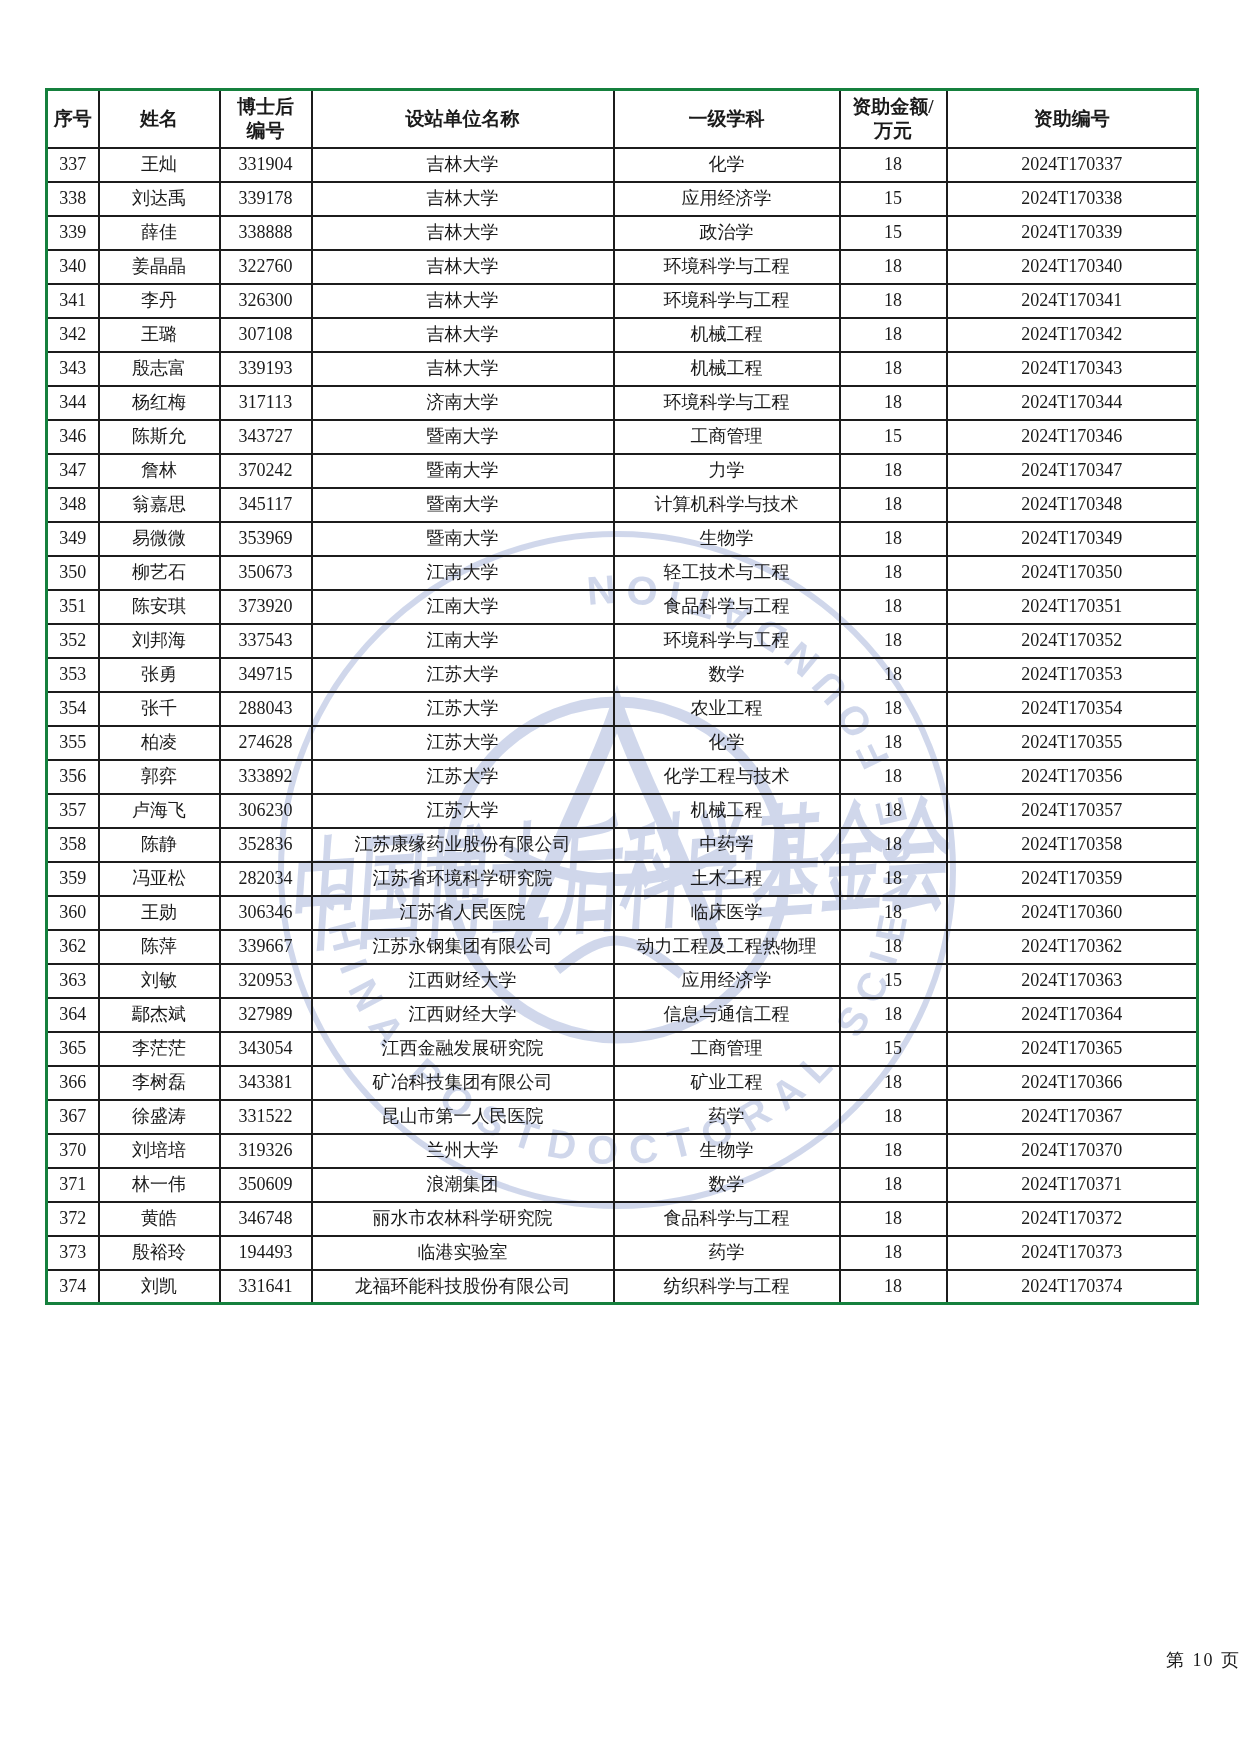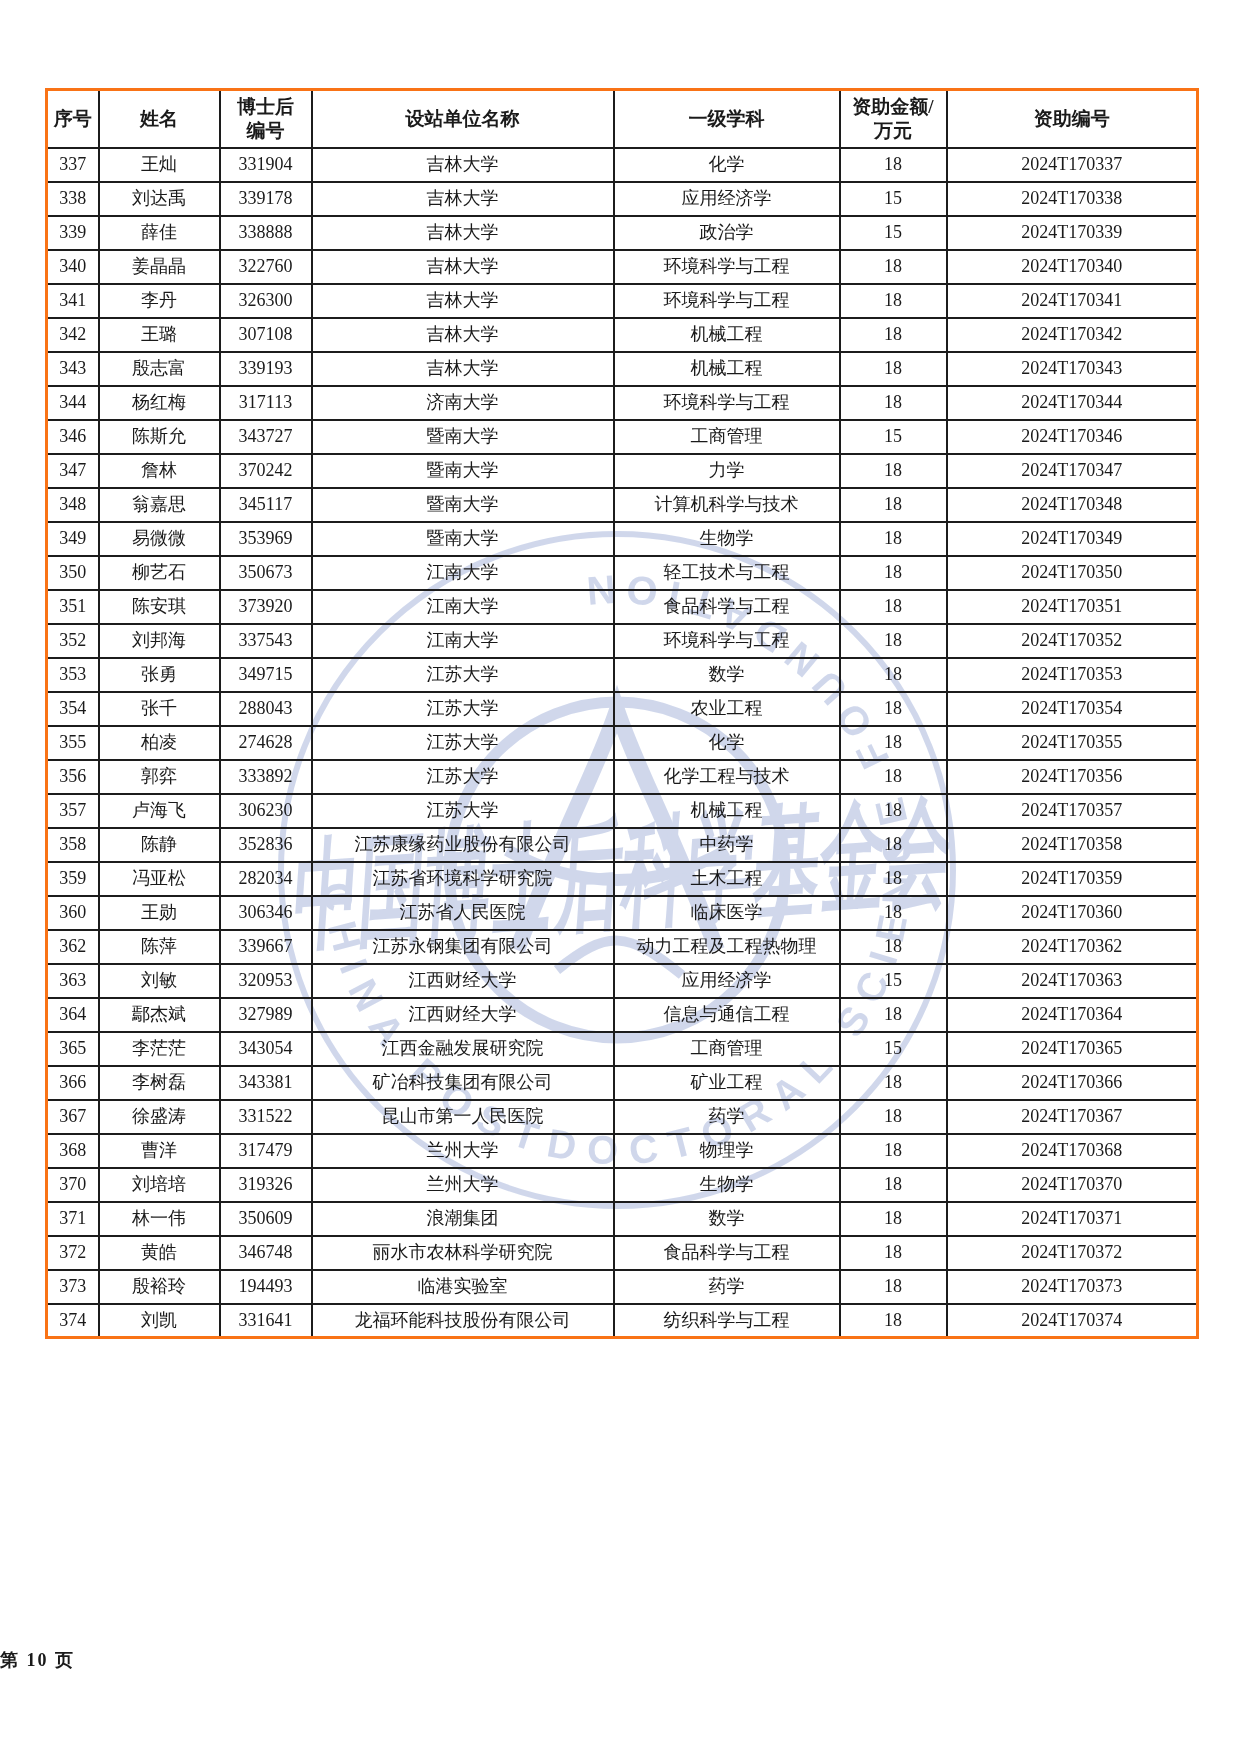--- a/index.html
+++ b/index.html
@@ -41,30 +41,29 @@
     overflow: hidden;
     white-space: pre-line;
     padding: 0 2px;
   }
   .grant-table th {
     height: 58px;
     font-weight: 700;
     font-size: 19px;
   }
   .grant-table td { height: 34px; font-weight: 400; }
-  .grant-table { border: 3px solid #f97316; }
+  .grant-table { border: 3px solid #15803d; }
   .page-footer {
     position: absolute;
     left: 0; top: 1648px;
     width: 100%;
-    text-align: left;
+    text-align: right;
     font-size: 18px;
     z-index: 1;
     letter-spacing: 2px;
-    font-weight: bold;
   }
 </style>
 </head>
 <body>
 
 <svg class="watermark" viewBox="0 0 700 700" aria-hidden="true">
   <circle class="stroke" cx="350" cy="350" r="336" stroke-width="6"></circle>
   <circle class="stroke" cx="350" cy="350" r="168" stroke-width="11"></circle>
 
   <g>
@@ -360,29 +359,20 @@
       <tr>
         <td>367</td>
         <td>徐盛涛</td>
         <td>331522</td>
         <td>昆山市第一人民医院</td>
         <td>药学</td>
         <td>18</td>
         <td>2024T170367</td>
       </tr>
       <tr>
-        <td>368</td>
-        <td>曹洋</td>
-        <td>317479</td>
-        <td>兰州大学</td>
-        <td>物理学</td>
-        <td>18</td>
-        <td>2024T170368</td>
-      </tr>
-      <tr>
         <td>370</td>
         <td>刘培培</td>
         <td>319326</td>
         <td>兰州大学</td>
         <td>生物学</td>
         <td>18</td>
         <td>2024T170370</td>
       </tr>
       <tr>
         <td>371</td>

